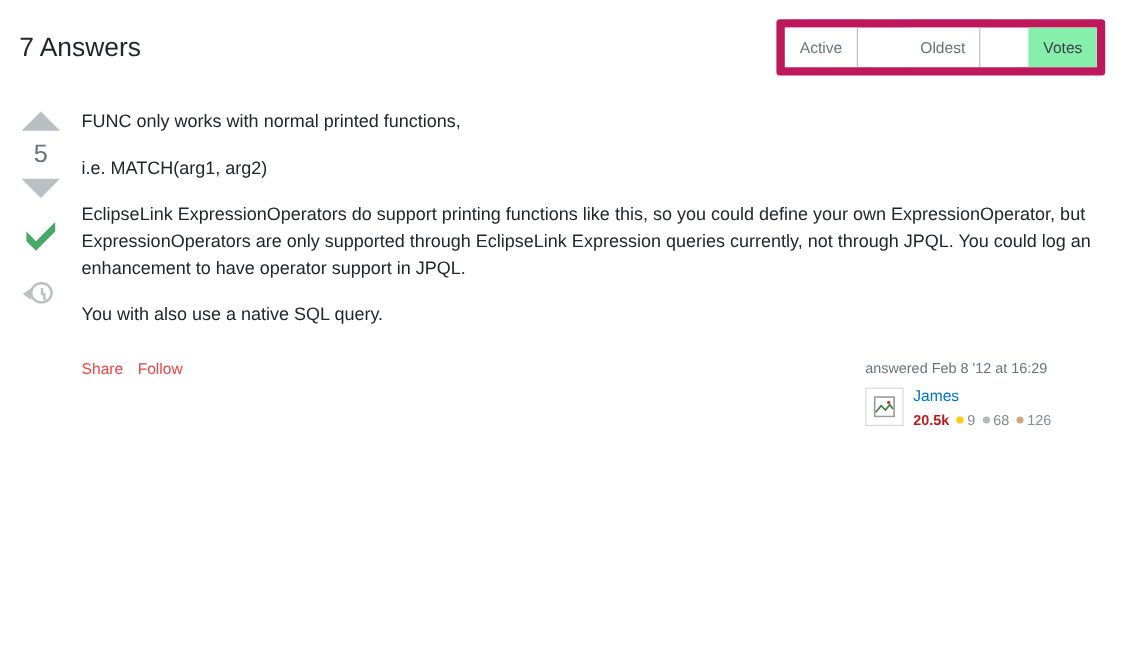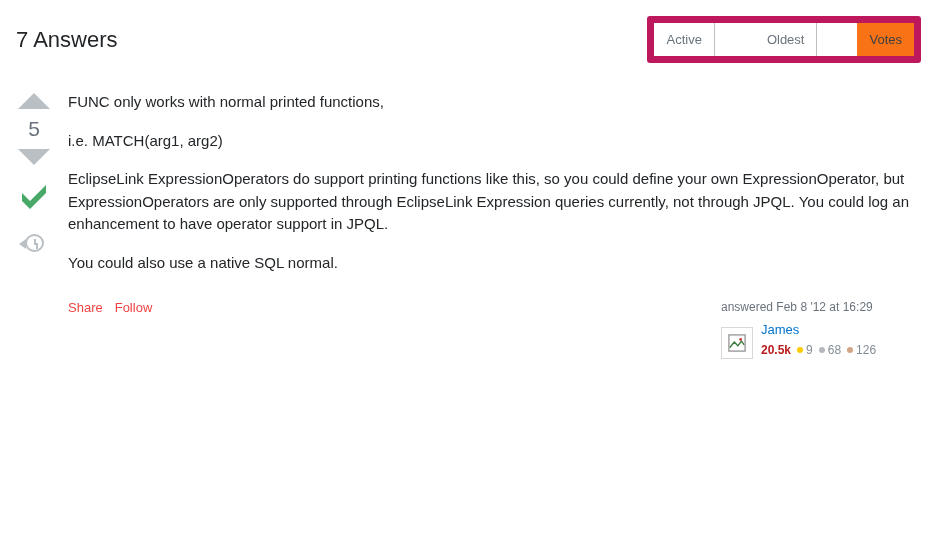--- a/index.html
+++ b/index.html
@@ -2,39 +2,39 @@
 <html><head>
 <meta charset="utf-8">
 <style>
 * { box-sizing: border-box; margin: 0; padding: 0; }
 body { font-family: -apple-system, BlinkMacSystemFont, "Segoe UI", Arial, sans-serif; font-size: 15px; color: #232629; background: #fff; padding: 16px; width: 937px; }
 .answers-header { display: flex; justify-content: space-between; align-items: center; padding-bottom: 8px; }
 .answers-header h2 { font-size: 22px; font-weight: 400; color: #232629; }
 .sort-tabs { display: flex; border: 7px solid #be185d; border-radius: 3px; overflow: hidden; gap: 40px; }
 .sort-tab { padding: 9px 12px; font-size: 13px; color: #6a737c; background: #fff; cursor: pointer; border-right: 1px solid #babfc4; }
 .sort-tab:last-child { border-right: none; }
-.sort-tab.active { background: #f97316; color: #3b4045; }
+.sort-tab.active { background: #86efac; color: #3b4045; }
 .answer { display: flex; padding-top: 20px; gap: 16px; }
 .vote-cell { display: flex; flex-direction: column; align-items: center; width: 36px; gap: 6px; padding-top: 2px; }
 .vote-arrow-up, .vote-arrow-down { width: 0; height: 0; border-left: 16px solid transparent; border-right: 16px solid transparent; cursor: pointer; }
 .vote-arrow-up { border-bottom: 16px solid #babfc4; margin-bottom: 2px; }
 .vote-arrow-down { border-top: 16px solid #babfc4; margin-top: 2px; }
 .vote-count { font-size: 21px; color: #6a737c; }
 .accepted-check { color: #48a868; margin-top: 8px; }
 .history-icon { color: #babfc4; margin-top: 10px; cursor: pointer; width: 19px; height: 18px; border: 2px solid #babfc4; border-radius: 50%; position: relative; }
 .history-icon::before { content: ''; position: absolute; left: -8px; top: 3px; width: 0; height: 0; border-top: 5px solid transparent; border-bottom: 5px solid transparent; border-right: 7px solid #babfc4; }
 .history-icon::after { content: ''; position: absolute; left: 7px; top: 3px; width: 2px; height: 6px; background: #babfc4; box-shadow: 2px 4px 0 0 #babfc4; }
 .answer-body { flex: 1; font-size: 15px; line-height: 1.5; color: #232629; }
 .answer-body p { margin-bottom: 16px; }
 .post-footer { display: flex; justify-content: space-between; align-items: flex-start; margin-top: 24px; }
 .post-menu { display: flex; gap: 12px; }
 .post-menu-item { color: #ef4444; font-size: 13px; cursor: pointer; }
 .user-info { text-align: left; width: 200px; font-size: 12px; }
 .user-action-time { color: #6a737c; margin-bottom: 4px; }
-.user-details { display: flex; gap: 8px; align-items: flex-end; }
+.user-details { display: flex; gap: 8px; align-items: center; }
 .user-avatar { width: 32px; height: 32px; border: 1px solid #d6d9dc; display: flex; align-items: center; justify-content: center; padding: 2px; }
 .user-avatar svg { width: 18px; height: 18px; }
 .user-text { display: flex; flex-direction: column; gap: 1px; }
 .user-name { color: #0074cc; font-size: 13px; cursor: pointer; }
 .user-stats { display: flex; gap: 6px; align-items: center; font-size: 12px; }
 .rep { font-weight: 700; color: #b91c1c; }
 .badge { display: flex; align-items: center; gap: 3px; }
 .badge-dot { width: 6px; height: 6px; border-radius: 50%; }
 .badge-gold .badge-dot { background: #ffcc01; }
 .badge-silver .badge-dot { background: #b4b8bc; }
@@ -63,21 +63,21 @@
           <path fill="currentColor" d="M6 14l8 8L30 6v8L14 30l-8-8v-8z"></path>
         </svg>
     </div>
     <div class="history-icon"></div>
   </div>
 
   <div class="answer-body">
     <p>FUNC only works with normal printed functions,</p>
     <p>i.e. MATCH(arg1, arg2)</p>
     <p>EclipseLink ExpressionOperators do support printing functions like this, so you could define your own ExpressionOperator, but ExpressionOperators are only supported through EclipseLink Expression queries currently, not through JPQL. You could log an enhancement to have operator support in JPQL.</p>
-    <p>You could also use a native SQL normal.</p>
+    <p>You with also use a native SQL query.</p>
 
     <div class="post-footer">
       <div class="post-menu">
         <span class="post-menu-item">Share</span>
         <span class="post-menu-item">Follow</span>
       </div>
       <div class="user-info">
         <div class="user-action-time">answered Feb 8 '12 at 16:29</div>
         <div class="user-details">
           <div class="user-avatar">

